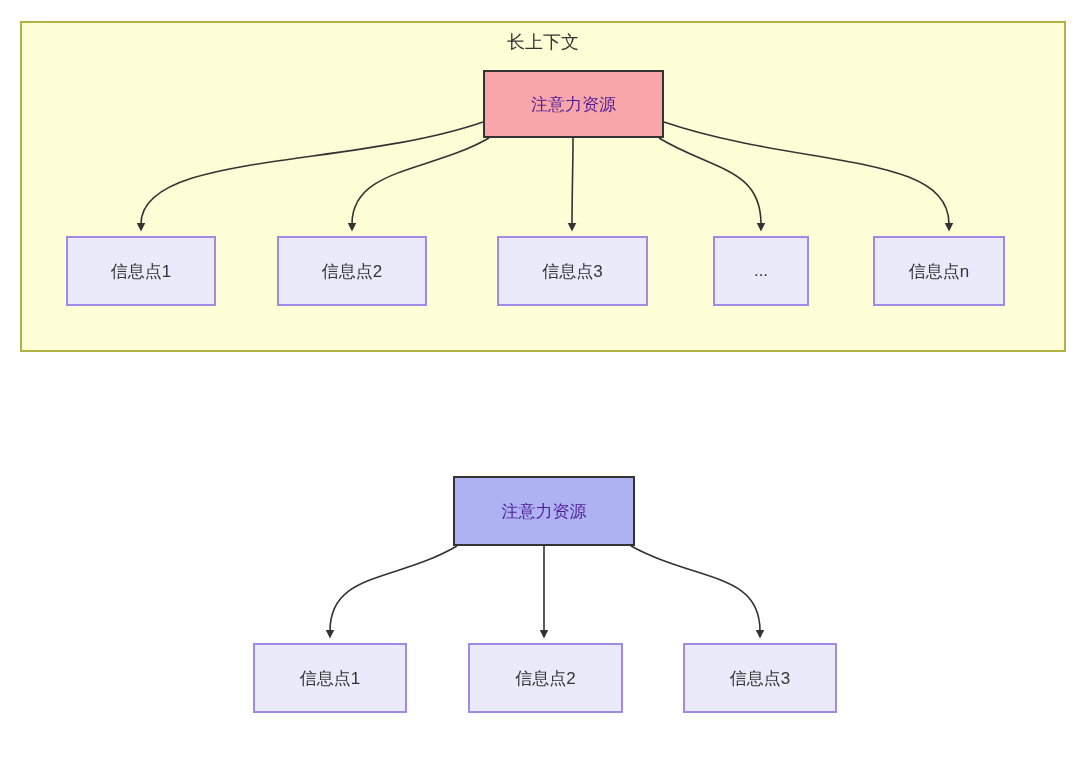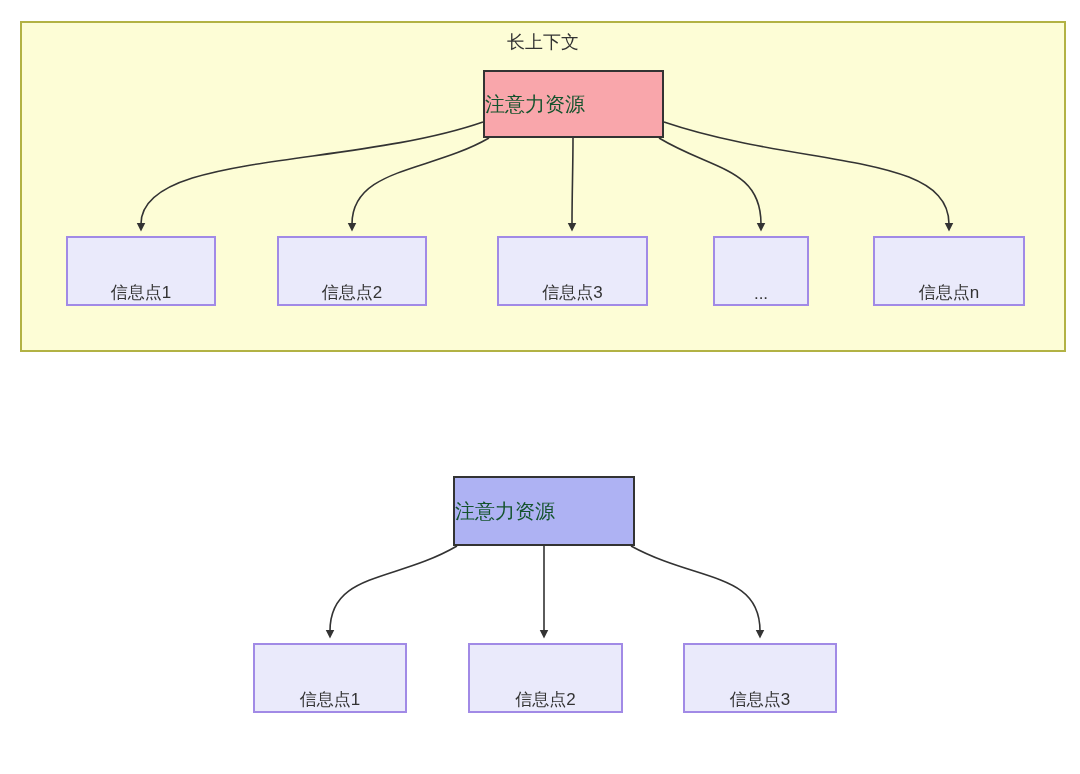--- a/index.html
+++ b/index.html
@@ -21,32 +21,32 @@
     position:absolute;
     left:0;right:0;top:7px;
     text-align:center;
     font-size:18px;
     color:#333333;
   }
   .attention-box{
     position:absolute;
     border:2.5px solid #333333;
     box-sizing:border-box;
-    display:flex;align-items:center;
-    font-size:20px;
-    color:#14532d;
+    display:flex;align-items:center;justify-content:center;
+    font-size:17px;
+    color:#4c1d95;
   }
   .attention-long{background:#f9a6ab;}
   .attention-short{background:#aeb2f3;}
   .info-box{
     position:absolute;
     background:#eaeafb;
     border:2px solid #a18ae6;
     box-sizing:border-box;
-    display:flex;align-items:flex-end;justify-content:center;
+    display:flex;align-items:center;justify-content:center;
     font-size:17px;
     color:#333333;
   }
   .arrow-layer{
     position:absolute;left:0;top:0;
     width:1080px;height:774px;
     pointer-events:none;
   }
   .arrow-layer path.edge{
     fill:none;
@@ -72,21 +72,21 @@
   </div>
   <div class="info-box" style="left:277px;top:236px;width:150px;height:70px;">
     <span>信息点2</span>
   </div>
   <div class="info-box" style="left:497px;top:236px;width:151px;height:70px;">
     <span>信息点3</span>
   </div>
   <div class="info-box" style="left:713px;top:236px;width:96px;height:70px;">
     <span>...</span>
   </div>
-  <div class="info-box" style="left:873px;top:236px;width:152px;height:70px;">
+  <div class="info-box" style="left:873px;top:236px;width:132px;height:70px;">
     <span>信息点n</span>
   </div>
 
 
   <div class="attention-box attention-short" style="left:453px;top:476px;width:182px;height:70px;">
     <span>注意力资源</span>
   </div>
 
   <div class="info-box" style="left:253px;top:643px;width:154px;height:70px;">
     <span>信息点1</span>

